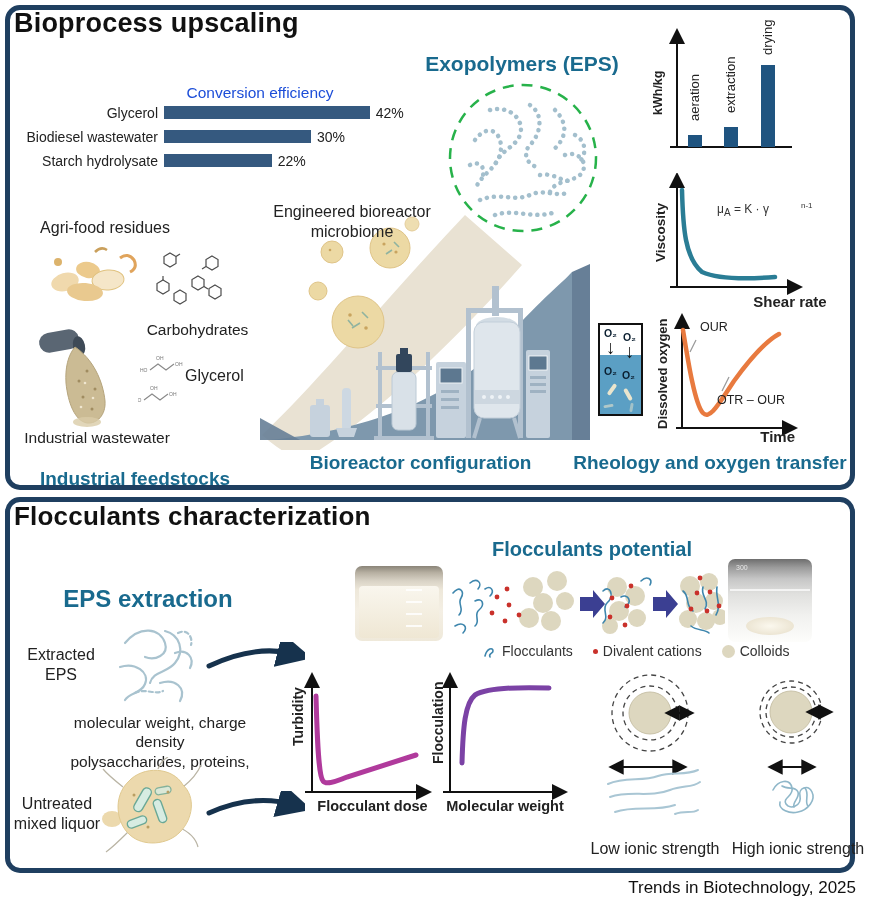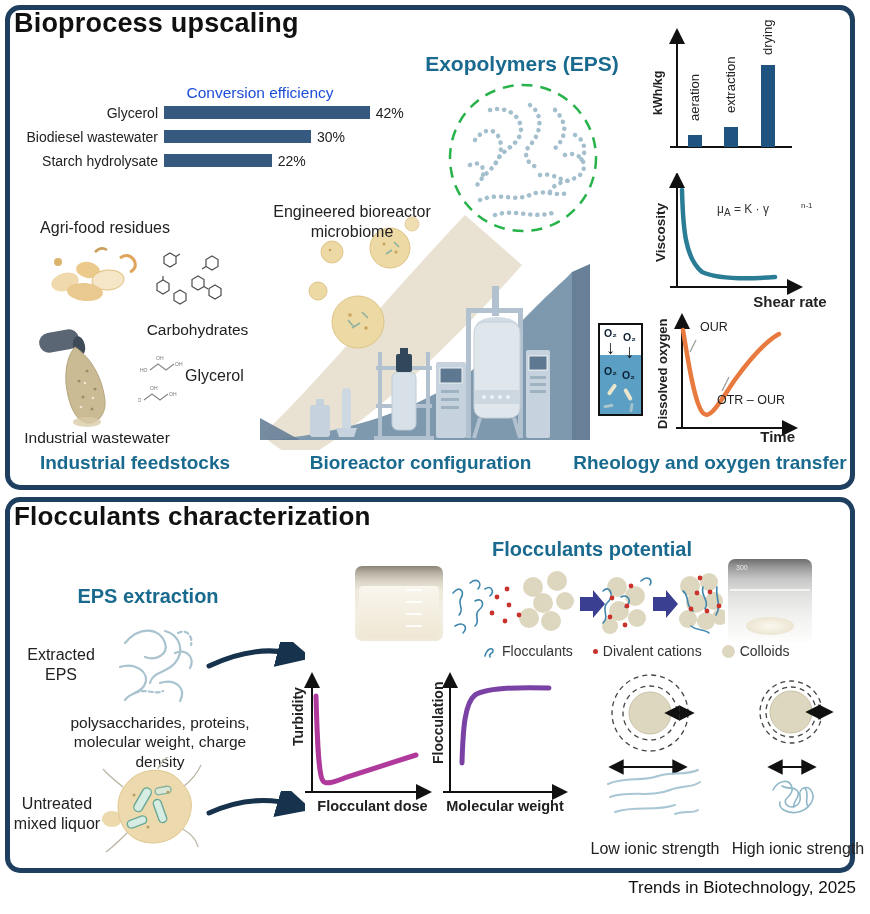--- a/index.html
+++ b/index.html
@@ -285,28 +285,28 @@
     <line x1="26" y1="115" x2="140" y2="115" stroke="#111" stroke-width="2" marker-end="url(#axC)"></line>
     <path d="M33,17 C38,48 45,92 53,100 C60,107 68,92 84,68 C100,46 116,28 129,21" fill="none" stroke="#e87a3f" stroke-width="4.5" stroke-linecap="round"></path>
     <line x1="46" y1="27" x2="40" y2="39" stroke="#9a9a9a" stroke-width="1.3"></line>
     <line x1="72" y1="78" x2="79" y2="64" stroke="#9a9a9a" stroke-width="1.3"></line>
   </svg>
   <div class="abs" style="left:700px;top:320px;font-size:12.5px;color:#222;">OUR</div>
   <div class="abs" style="left:717px;top:393px;font-size:12.5px;color:#222;">OTR – OUR</div>
   <div class="abs vlabel axlbl" style="left:655px;top:318px;height:112px;font-size:13px;">Dissolved oxygen</div>
   <div class="abs axlbl" style="left:735px;top:428px;width:60px;text-align:right;font-size:15px;">Time</div>
 
-  <div class="abs teal-h caption" style="left:20px;top:452px;width:230px;">Industrial feedstocks</div>
+  <div class="abs teal-h caption" style="left:20px;top:468px;width:230px;">Industrial feedstocks</div>
   <div class="abs teal-h caption" style="left:293px;top:452px;width:255px;">Bioreactor configuration</div>
   <div class="abs teal-h caption" style="left:560px;top:452px;width:300px;">Rheology and oxygen transfer</div>
 
   <div class="panel" style="left:5px;top:497px;width:850px;height:376px;"></div>
   <div class="abs sec-title" style="left:14px;top:501px;font-size:26px;">Flocculants characterization</div>
 
-  <div class="abs teal-h" style="left:43px;top:585px;width:210px;font-size:20px;">EPS extraction</div>
+  <div class="abs teal-h" style="left:43px;top:585px;width:210px;font-size:24px;">EPS extraction</div>
   <div class="abs lbl" style="left:17px;top:645px;width:88px;">
     <div>Extracted</div>
     <div>EPS</div>
   </div>
   <svg class="abs" style="left:105px;top:615px;" width="95" height="88" viewBox="0 0 95 88">
     <g fill="none" stroke="#a9c3cf" stroke-width="2.2" stroke-linecap="round">
       <path d="M20,28 C35,10 55,13 60,28 C64,40 50,46 40,42"></path>
       <path d="M60,16 C75,20 80,36 70,48 C62,58 48,56 45,68"></path>
       <path d="M15,52 C30,47 45,57 40,69 C36,79 25,77 20,85"></path>
       <path d="M55,68 C70,63 82,73 75,86"></path>
@@ -317,22 +317,22 @@
   </svg>
   <svg class="abs" style="left:205px;top:642px;" width="100" height="30" viewBox="0 0 100 30">
     <defs>
         <marker id="navA" markerWidth="7" markerHeight="7" refX="3.5" refY="3.5" orient="auto">
           <path d="M0,0 L7,3.5 L0,7 Z" fill="#16324d"></path>
         </marker>
       </defs>
     <path d="M4,24 Q50,2 90,12" fill="none" stroke="#16324d" stroke-width="5" stroke-linecap="round" marker-end="url(#navA)"></path>
   </svg>
   <div class="abs small-lbl" style="left:50px;top:713px;width:220px;">
+    <div>molecular weight, charge density</div>
     <div>polysaccharides, proteins,</div>
-    <div>molecular weight, charge density</div>
   </div>
   <div class="abs lbl" style="left:7px;top:794px;width:100px;">
     <div>Untreated</div>
     <div>mixed liquor</div>
   </div>
   <svg class="abs" style="left:98px;top:757px;" width="105" height="98" viewBox="0 0 105 98">
     <g fill="none" stroke="#b9b4a4" stroke-width="1.2">
       <path d="M85,30 C95,22 100,15 103,8"></path>
         <path d="M80,70 C92,75 98,82 100,90"></path>
       <path d="M25,30 C15,22 10,18 5,12"></path>

